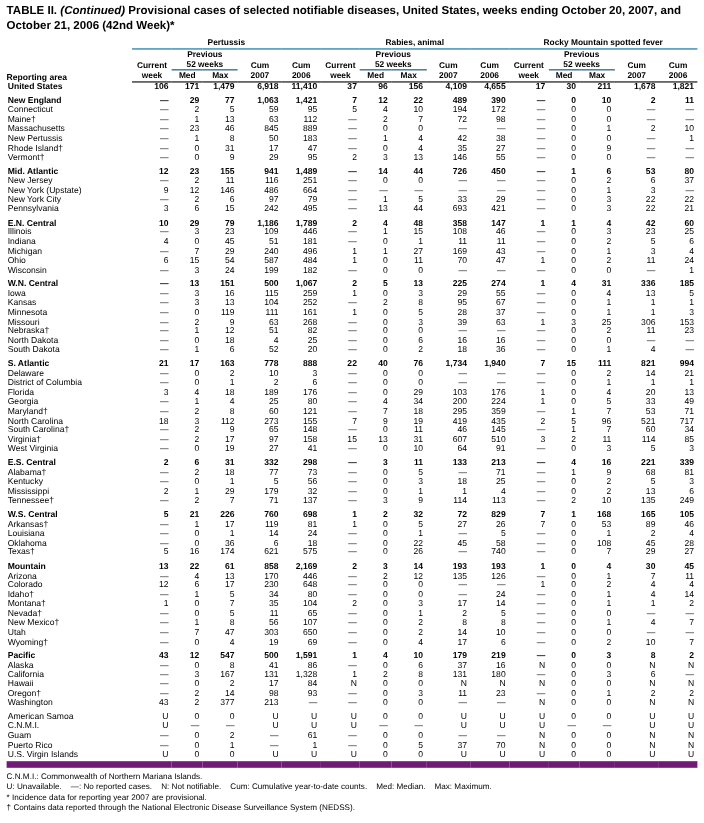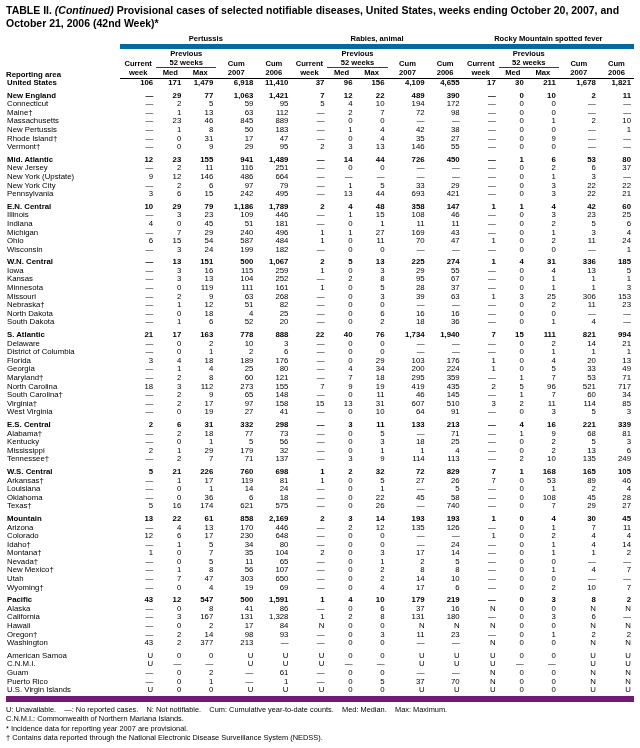--- a/index.html
+++ b/index.html
@@ -3,21 +3,21 @@
 <meta charset="utf-8">
 <style>
   html,body{margin:0;padding:0;background:#fff;}
   body{width:640px;height:748px;font-family:"Liberation Sans",sans-serif;color:#000;overflow:hidden;}
   .page{padding:4px 6px 0 6px;}
   .title{font-size:10.5px;font-weight:bold;line-height:13px;letter-spacing:0;}
   .title i{font-style:italic;}
   table{border-collapse:collapse;table-layout:fixed;width:628px;margin-top:4px;}
   th,td{padding:0;margin:0;white-space:nowrap;overflow:hidden;}
   thead th{font-weight:bold;font-size:7.6px;line-height:9px;vertical-align:bottom;}
-  th.group-name{border-bottom:5px solid #0369a1;text-align:center;padding-bottom:1px;}
+  th.group-name{border-bottom:1px solid #0369a1;text-align:center;padding-bottom:1px;}
   th.w52{border-bottom:1px solid #0c4a6e;text-align:center;}
   th.ctr{text-align:center;}
   th.area-h{text-align:left;vertical-align:bottom;font-size:7.8px;margin-left:18px;}
   thead tr.last th{border-bottom:1.5px solid #000;padding-bottom:1px;}
   tbody td{font-size:7.8px;line-height:8.6px;}
   td.area{text-align:left;padding-left:1px;}
   td.num{text-align:right;padding-right:3px;}
   tr.bold td{font-weight:bold;}
   tr.gap td{padding-top:4px;}
   tr.endline td{border-bottom:6px solid #701a75;padding-bottom:1px;}
@@ -1308,18 +1308,18 @@
             <td class="num">0</td>
             <td class="num">0</td>
             <td class="num">U</td>
             <td class="num">U</td>
           </tr>
         </tbody>
       </table>
     </div>
 
   <div class="footnotes">
+    <div>C.N.M.I.: Commonwealth of Northern Mariana Islands.</div>
     <div>U: Unavailable.&nbsp;&nbsp;&nbsp;&nbsp;—: No reported cases.&nbsp;&nbsp;&nbsp;&nbsp;N: Not notifiable.&nbsp;&nbsp;&nbsp;&nbsp;Cum: Cumulative year-to-date counts.&nbsp;&nbsp;&nbsp;&nbsp;Med: Median.&nbsp;&nbsp;&nbsp;&nbsp;Max: Maximum.</div>
-    <div>C.N.M.I.: Commonwealth of Northern Mariana Islands.</div>
     <div>* Incidence data for reporting year 2007 are provisional.</div>
     <div>† Contains data reported through the National Electronic Disease Surveillance System (NEDSS).</div>
   </div>
 </div>
 
 </body></html>

